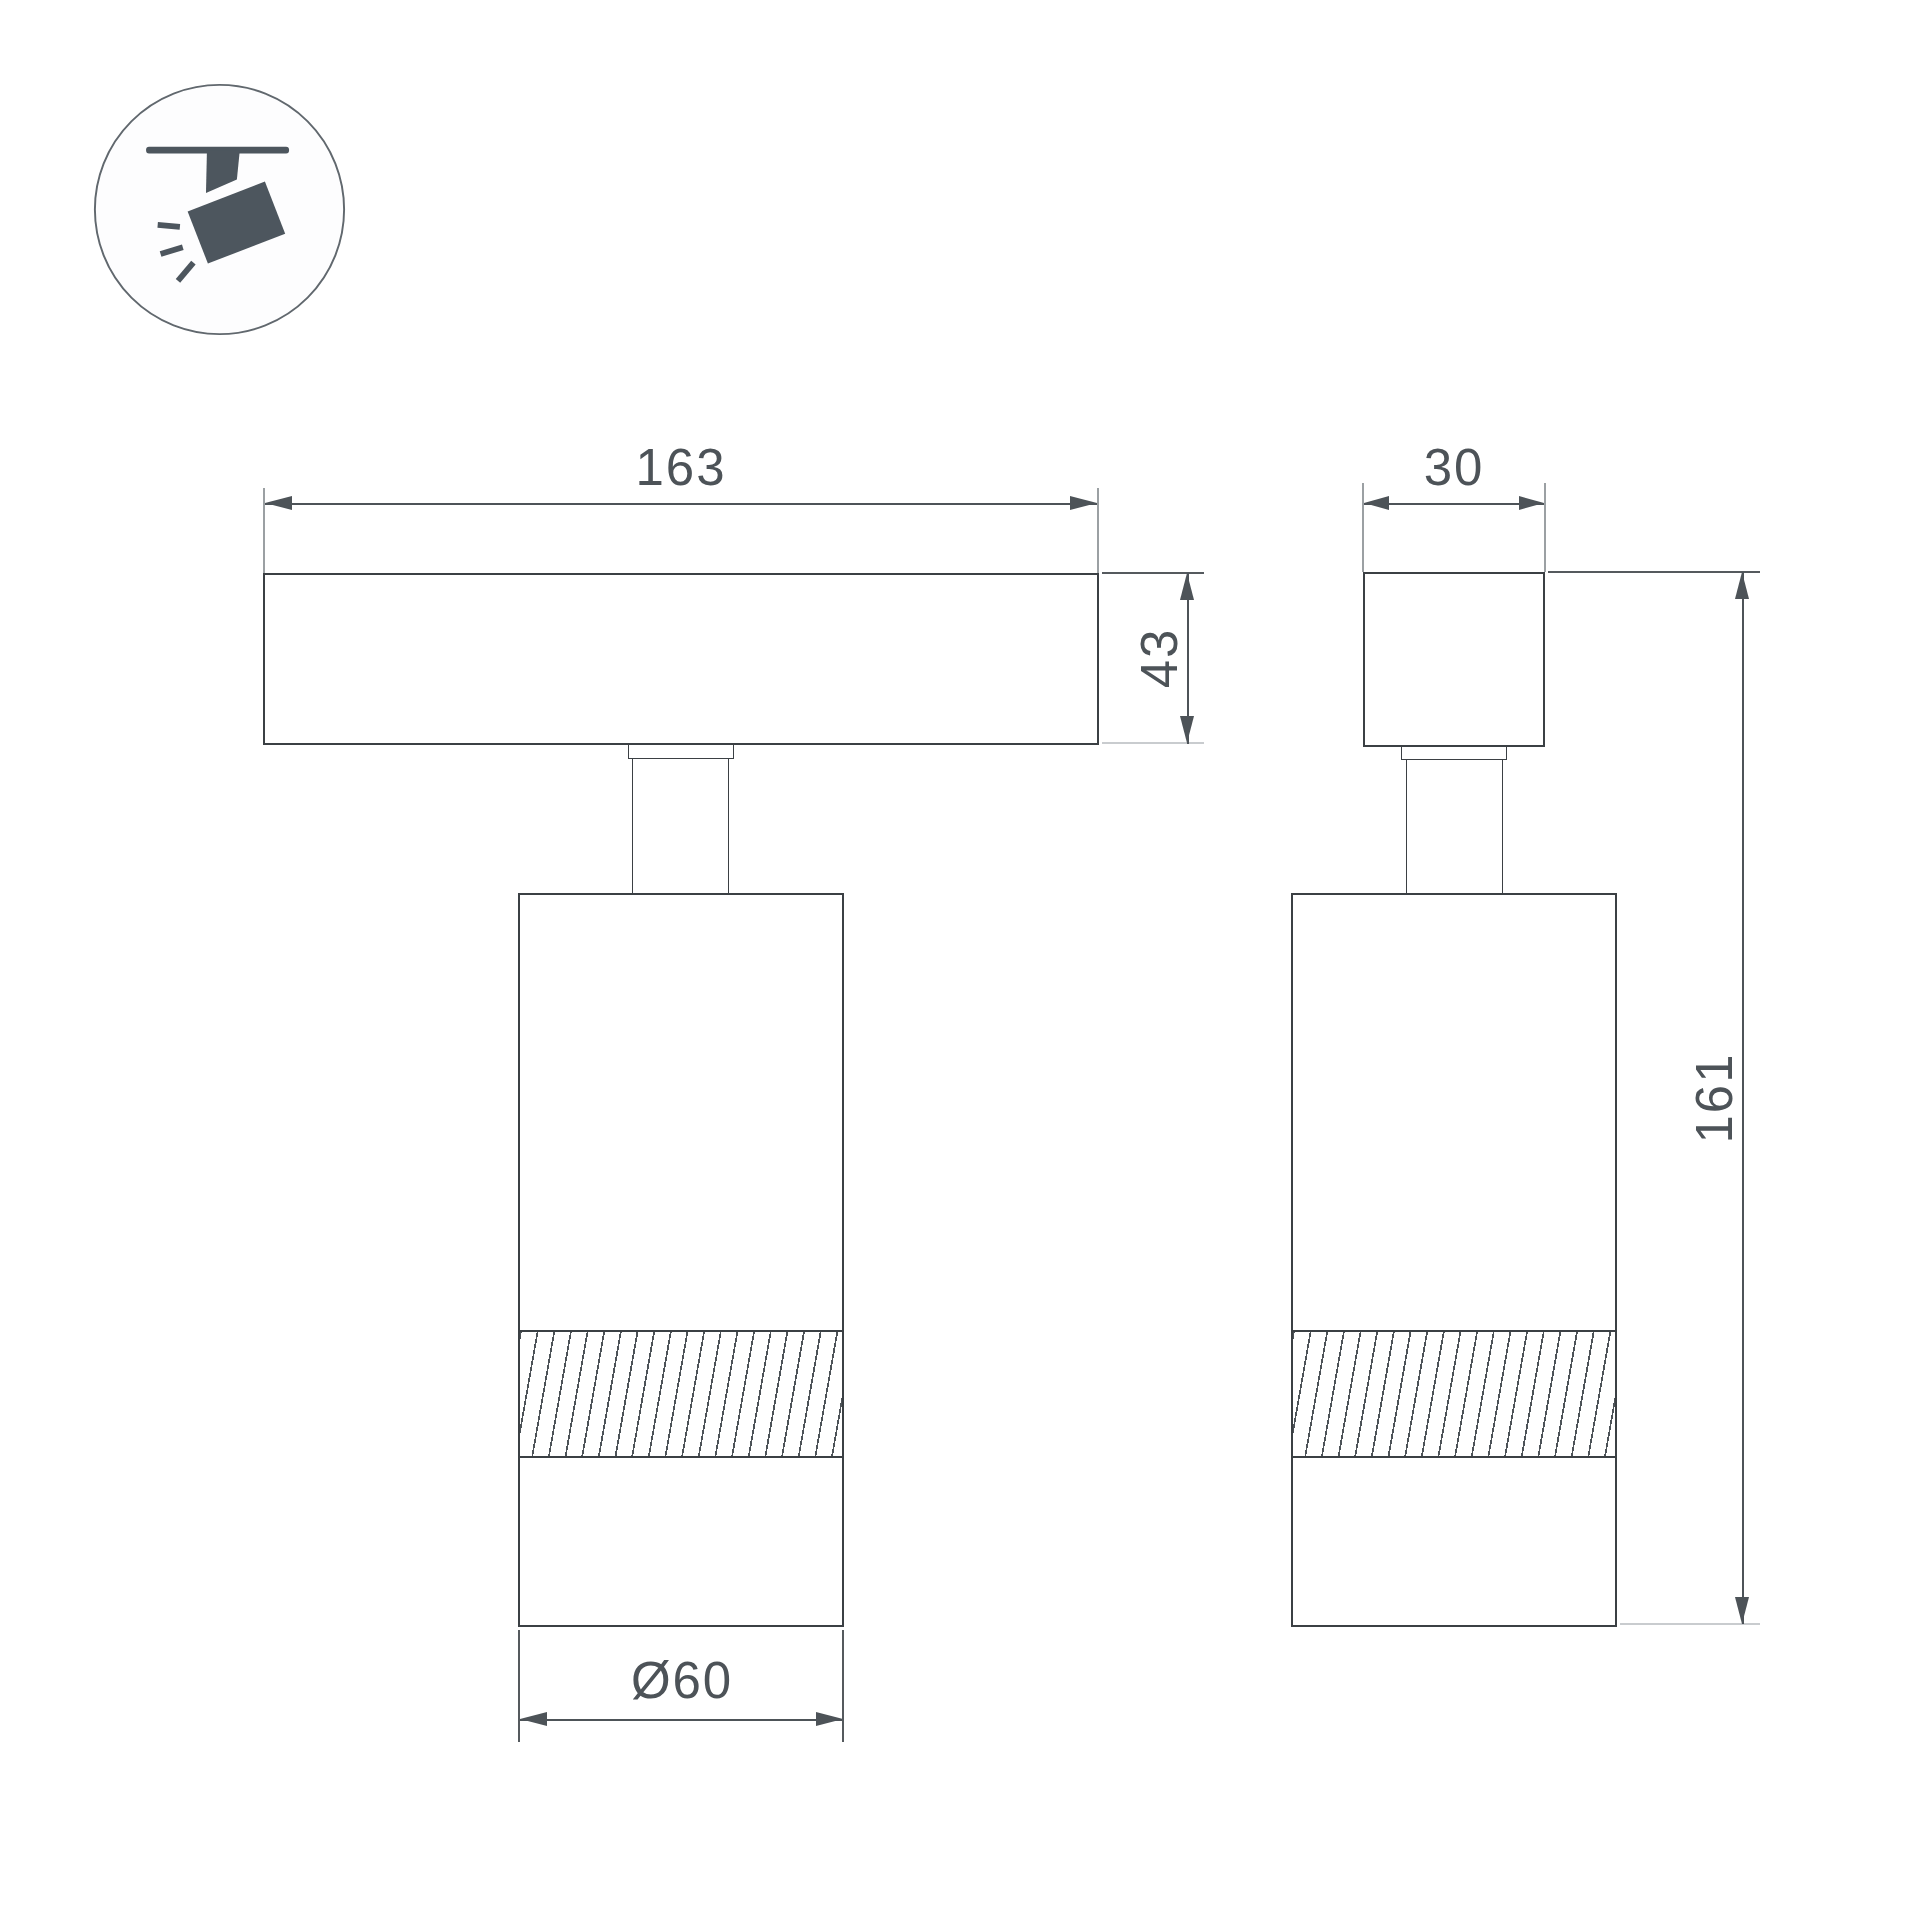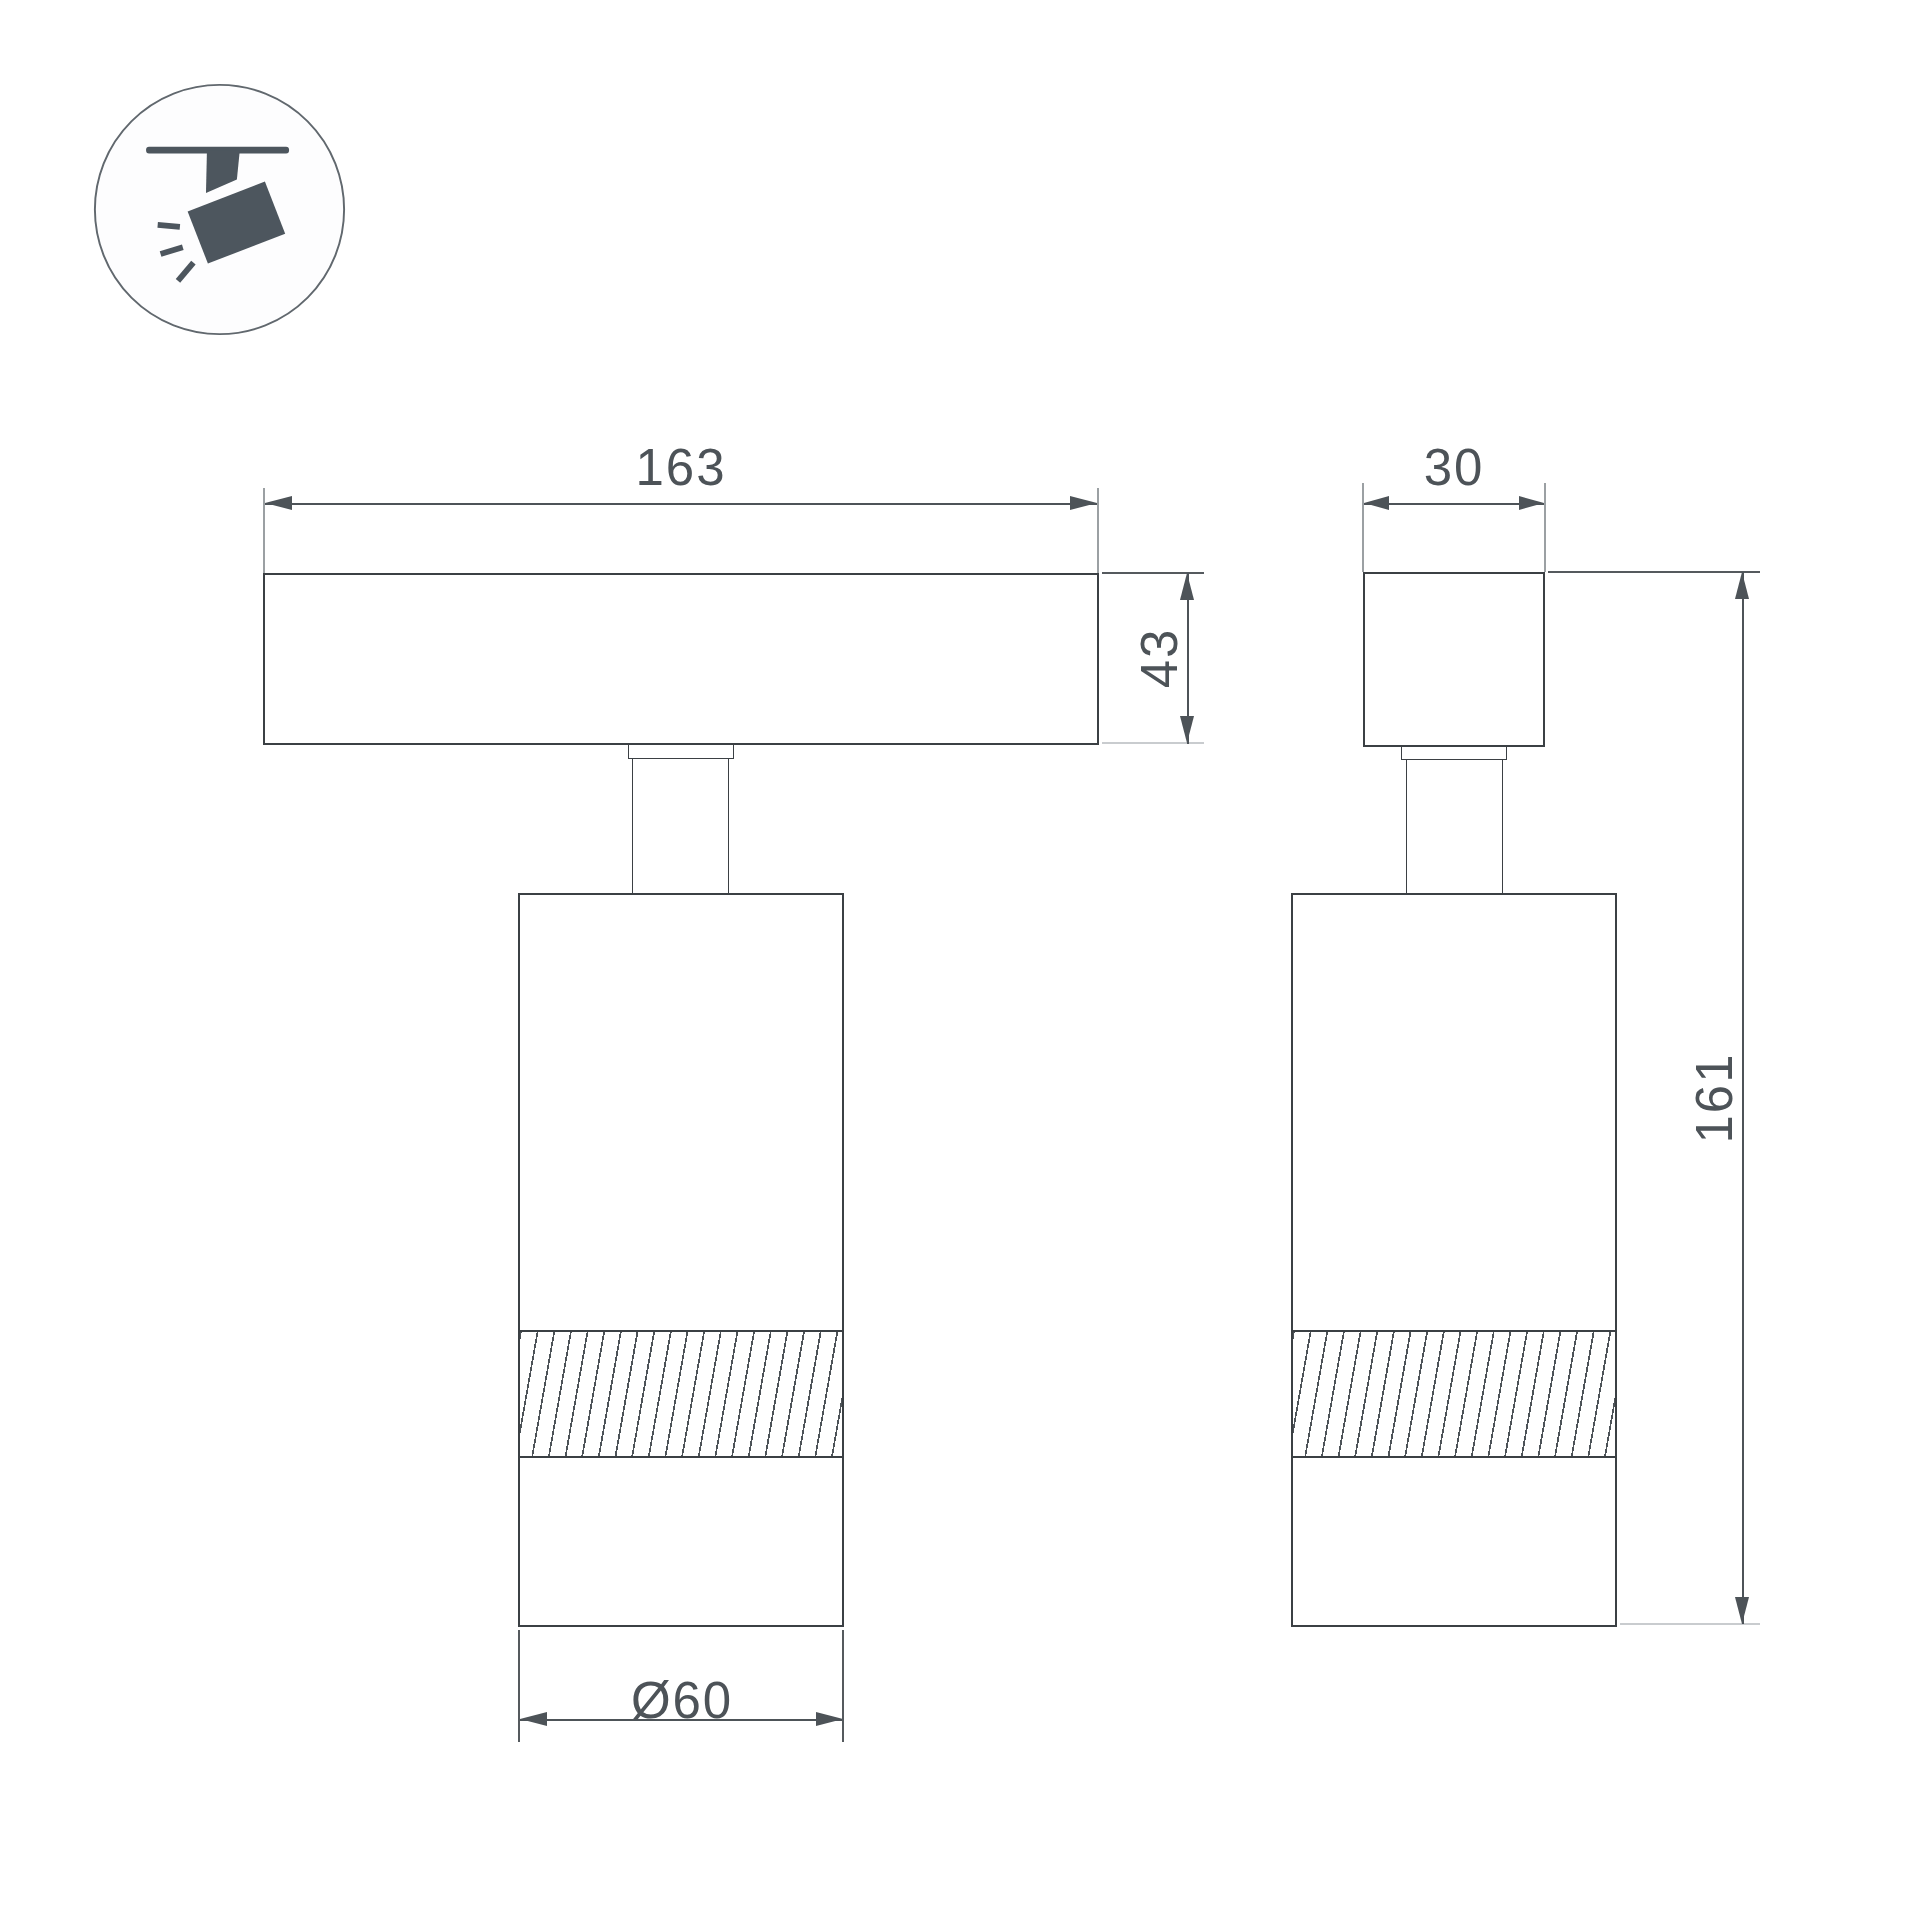--- a/index.html
+++ b/index.html
@@ -85,21 +85,21 @@
       <div class="arr a-down" style="left:1180px;top:716px;"></div>
       <span class="dimlabel rot" style="left:1159px;top:658px;">43</span>
     </div>
 
     <div>
       <div class="vline ext-dark" style="left:518px;top:1630px;width:1.9px;height:112px;"></div>
       <div class="vline ext-dark" style="left:842px;top:1630px;width:1.9px;height:112px;"></div>
       <div class="hline" style="left:520px;top:1719px;width:322px;height:1.9px;"></div>
       <div class="arr a-left" style="left:520px;top:1712px;"></div>
       <div class="arr a-right" style="left:816px;top:1712px;"></div>
-      <span class="dimlabel" style="left:682px;top:1680px;margin-top:20px;">Ø60</span>
+      <span class="dimlabel" style="left:682px;top:1680px;">Ø60</span>
     </div>
   </div>
 
   <div>
     <div class="box thin" style="left:1406px;top:760px;width:97px;height:134px;border-top:none;border-bottom:none;"></div>
     <div class="box thin" style="left:1401px;top:746px;width:106px;height:13.5px;border-top:none;"></div>
     <div class="box" style="left:1291px;top:893px;width:326px;height:734px;"></div>
     <div class="hatch" style="left:1291px;top:1330px;width:326px;height:128px;"></div>
     <div class="box" style="left:1363px;top:572px;width:182px;height:175px;"></div>
 

